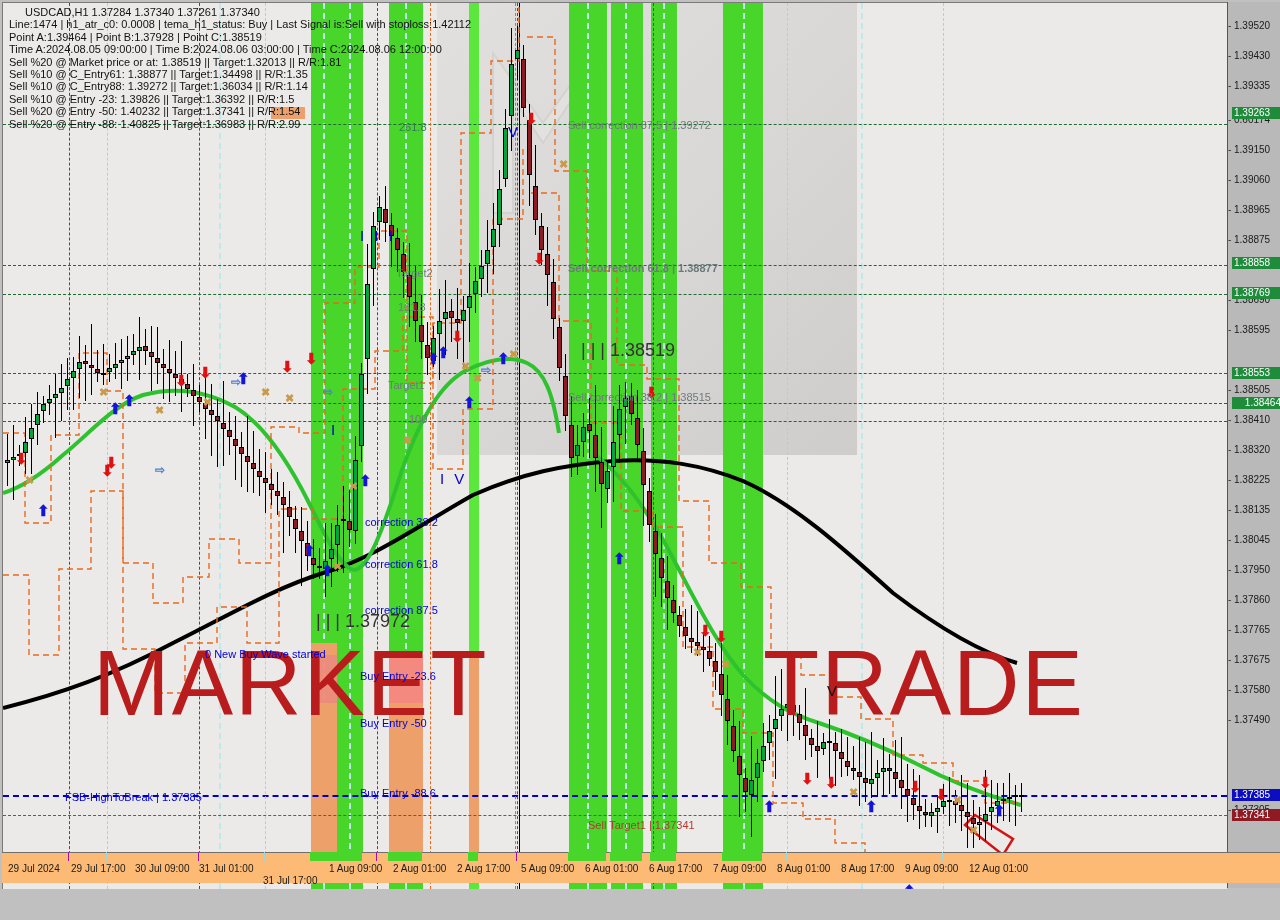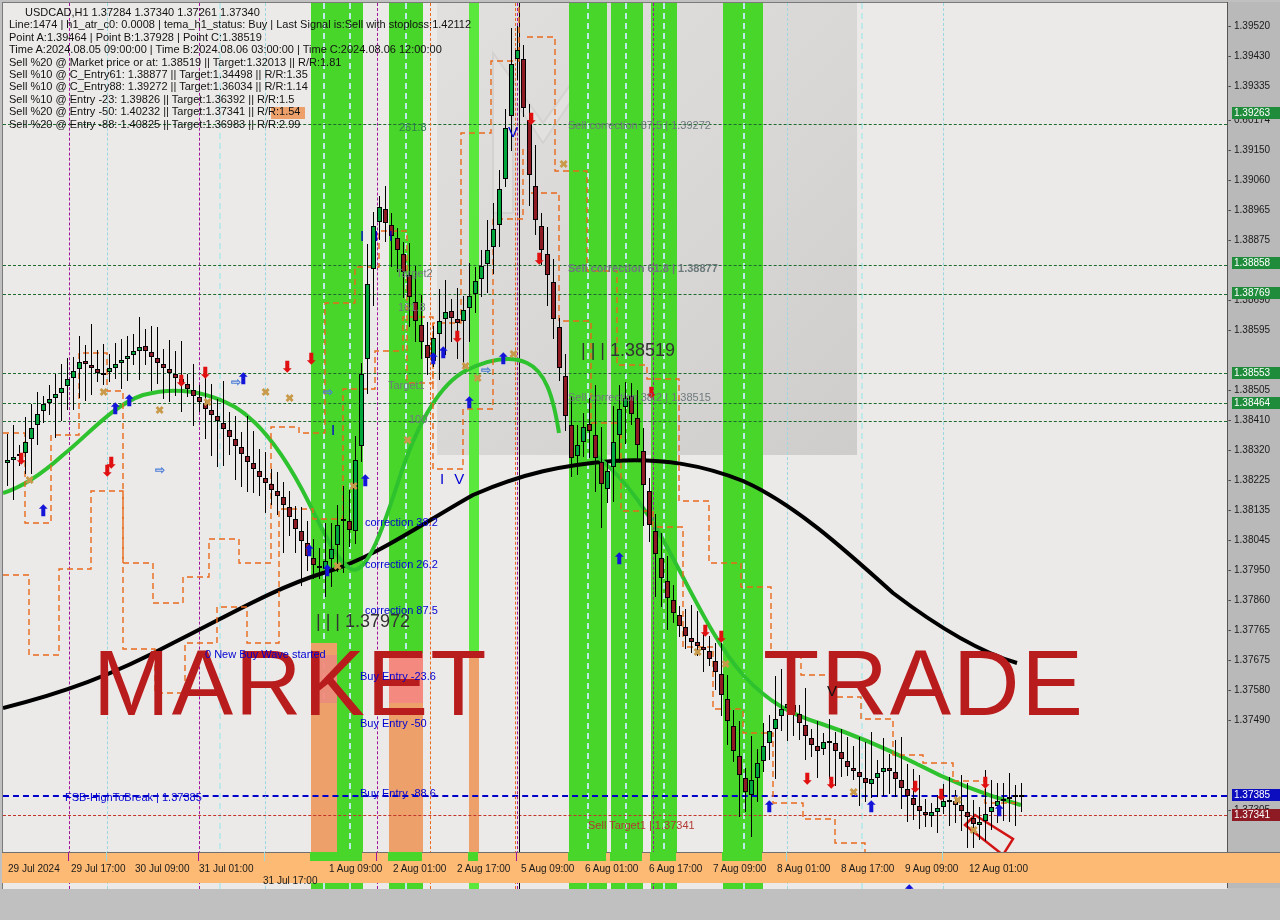--- a/index.html
+++ b/index.html
@@ -608,21 +608,21 @@
           <div class="lbl gray" style="left: 393px; top: 264px;">Target2</div>
           <div class="lbl gray" style="left: 565px; top: 259px; font-weight: bold;">Sell correction 61.8 | 1.38877</div>
           <div class="lbl gray" style="left: 395px; top: 298px;">161.8</div>
           <div class="lbl big" style="left: 578px; top: 337px;">| | | 1.38519</div>
           <div class="lbl gray" style="left: 385px; top: 376px;">Target1</div>
           <div class="lbl gray" style="left: 565px; top: 388px;">Sell correction 38.2 | 1.38515</div>
           <div class="lbl gray" style="left: 406px; top: 410px;">100</div>
           <div class="lbl wave" style="left: 328px; top: 418px;">I</div>
           <div class="lbl wave" style="left: 437px; top: 467px;">I V</div>
           <div class="lbl blue" style="left: 362px; top: 513px;">correction 38.2</div>
-          <div class="lbl blue" style="left: 362px; top: 555px;">correction 26.2</div>
+          <div class="lbl blue" style="left: 362px; top: 555px;">correction 61.8</div>
           <div class="lbl big" style="left: 313px; top: 608px;">| | | 1.37972</div>
           <div class="lbl blue" style="left: 362px; top: 601px;">correction 87.5</div>
           <div class="lbl blue" style="left: 202px; top: 645px;">0 New Buy Wave started</div>
           <div class="lbl blue" style="left: 357px; top: 667px;">Buy Entry -23.6</div>
           <div class="lbl blue" style="left: 357px; top: 714px;">Buy Entry -50</div>
           <div class="lbl wavek" style="left: 824px; top: 679px;">V</div>
           <div class="lbl blue" style="left: 357px; top: 784px;">Buy Entry -88.6</div>
           <div class="lbl blue" style="left: 62px; top: 788px;">FSB-HighToBreak  | 1.37385</div>
           <div class="lbl red" style="left: 585px; top: 816px;">Sell Target1 | 1.37341</div>
           <div class="lbl orange" style="left: 318px; top: 865px;">Buy Stoploss | 1.37206</div>
@@ -668,21 +668,21 @@
       <div class="ptick" style="top: 622px;"><span class="dash">-</span><span>1.37765</span></div>
       <div class="ptick" style="top: 652px;"><span class="dash">-</span><span>1.37675</span></div>
       <div class="ptick" style="top: 682px;"><span class="dash">-</span><span>1.37580</span></div>
       <div class="ptick" style="top: 712px;"><span class="dash">-</span><span>1.37490</span></div>
       <div class="ptick" style="top: 802px;"><span class="dash">-</span><span>1.37305</span></div>
       <div class="ptick" style="top: 862px;"><span class="dash">-</span><span>1.37120</span></div>
       <div class="ptag" style="top: 105px; background: rgb(31, 140, 59); color: rgb(255, 255, 255);">1.39263</div>
       <div class="ptag" style="top: 255px; background: rgb(31, 140, 59); color: rgb(255, 255, 255);">1.38858</div>
       <div class="ptag" style="top: 285px; background: rgb(31, 140, 59); color: rgb(255, 255, 255);">1.38769</div>
       <div class="ptag" style="top: 365px; background: rgb(31, 140, 59); color: rgb(255, 255, 255);">1.38553</div>
-      <div class="ptag" style="top: 395px; background: rgb(31, 140, 59); color: rgb(255, 255, 255);">1.38464</div>
+      <div class="ptag" style="top: 395px; background: rgb(31, 140, 59); color: rgb(255, 255, 255); text-align: right;">1.38464</div>
       <div class="ptag" style="top: 787px; background: rgb(13, 13, 192); color: rgb(255, 255, 255);">1.37385</div>
       <div class="ptag" style="top: 807px; background: rgb(142, 27, 36); color: rgb(255, 255, 255);">1.37341</div>
       <div class="ptag" style="top: 858px; background: rgb(242, 106, 27); color: rgb(255, 255, 255);">1.37206</div>
     </div>
 
   <div id="tscale">
     <div id="tsep"></div>
   <div class="ttick" style="left: 6px;">29 Jul 2024</div>
       <div class="ttick" style="left: 69px;">29 Jul 17:00</div>
       <div class="ttick" style="left: 133px;">30 Jul 09:00</div>

